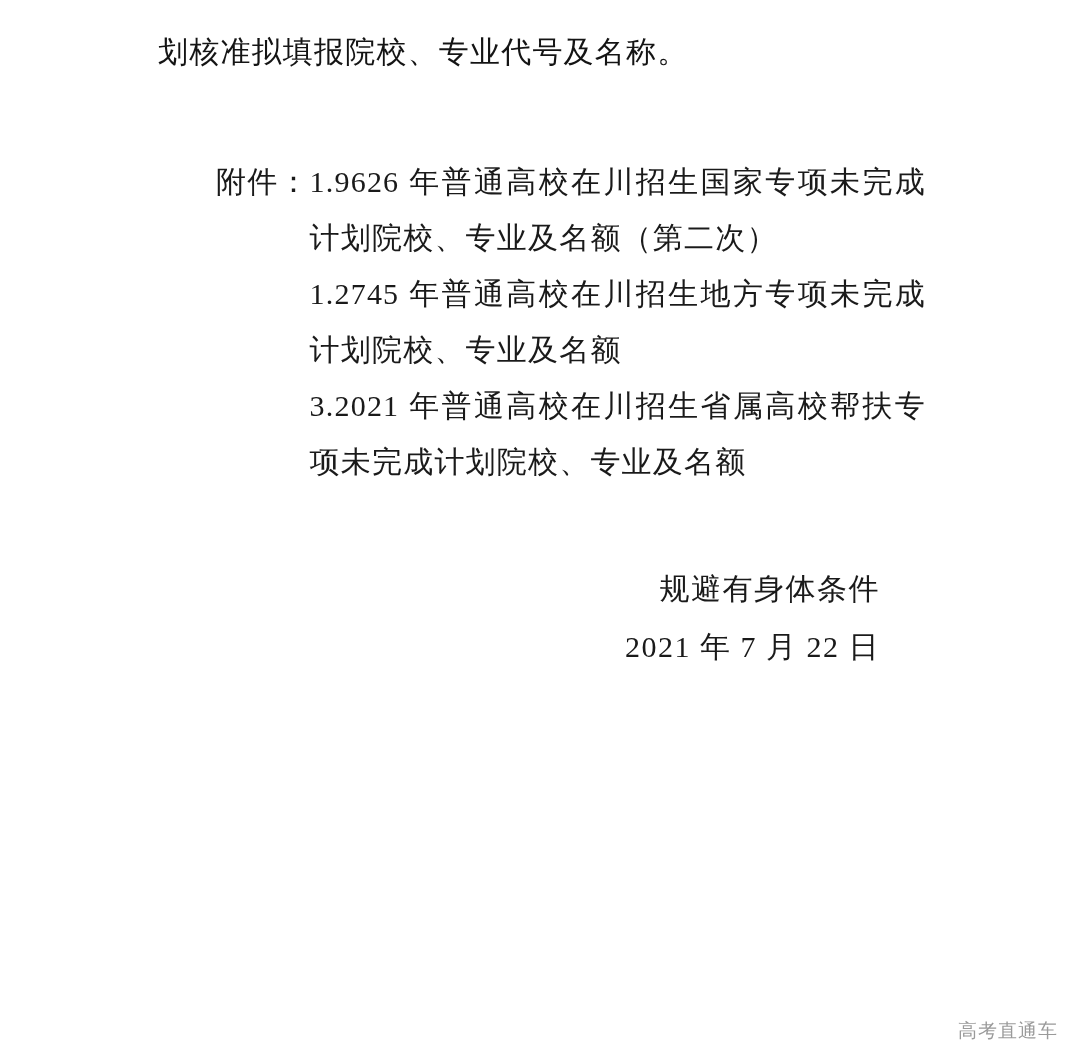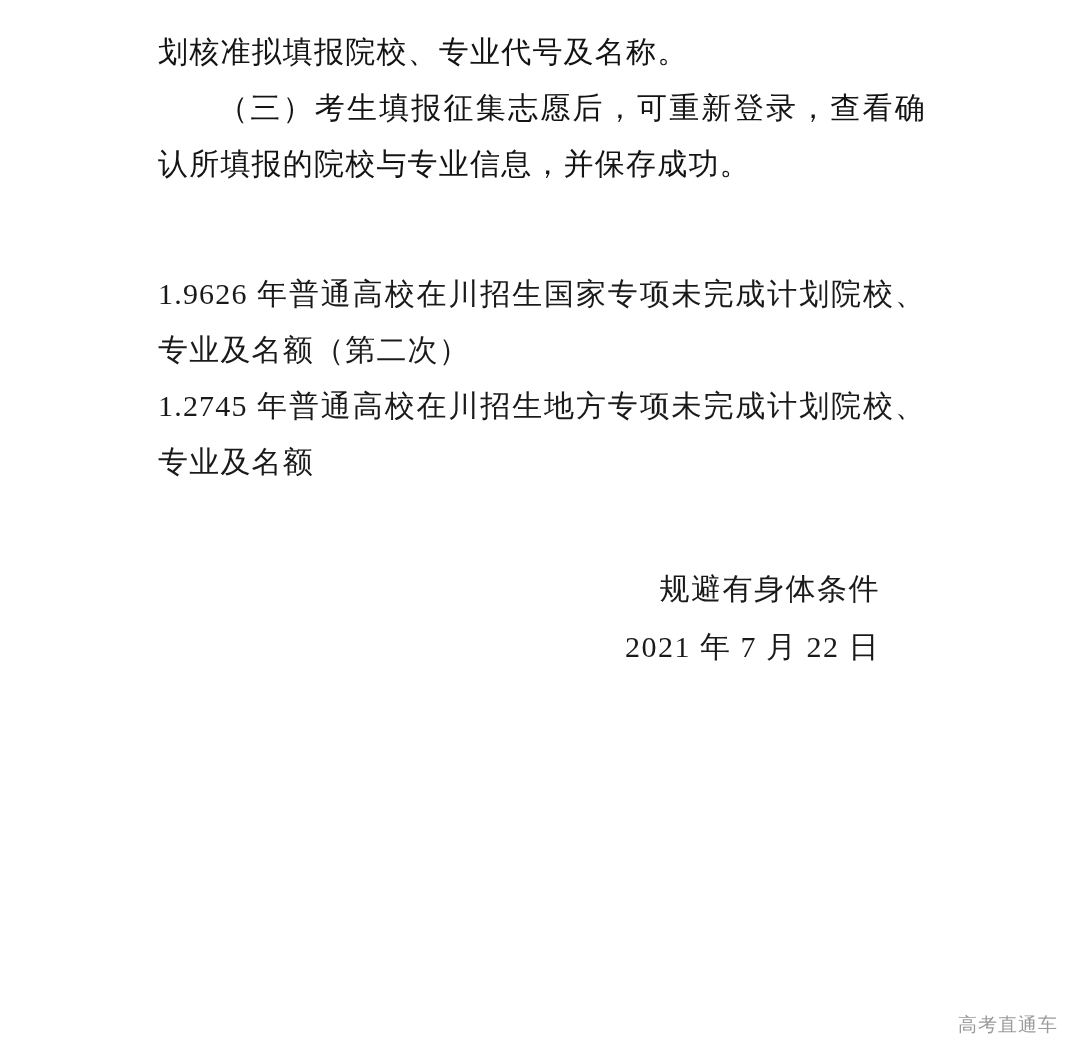--- a/index.html
+++ b/index.html
@@ -75,45 +75,46 @@
     padding-right: 46px;
   }
   .sig-line {
     font-size: 30px;
     line-height: 58px;
     letter-spacing: 1.5px;
   }
   .watermark {
     position: absolute;
     right: 22px;
-    bottom: 14px;
+    bottom: 8px;
     font-size: 19px;
     color: #9a9a9a;
     font-family: "Liberation Sans", sans-serif;
     letter-spacing: 1px;
   }
 </style>
 </head>
 <body>
 
 <div class="page">
 
   <div class="doc-body">
 
     <p class="para">划核准拟填报院校、专业代号及名称。</p>
 
 
-    <p class="para indent">（三）考生填报征集志愿后，可重新登录，查看确认所填报的院校与专业信息，并保存成功。</p>
 
 
     <div class="attach-block">
       <div class="attach-row">
+        <div class="attach-label">附件：</div>
         <div class="attach-items">
           <div class="attach-item">1.9626 年普通高校在川招生国家专项未完成计划院校、专业及名额（第二次）</div>
           <div class="attach-item">1.2745 年普通高校在川招生地方专项未完成计划院校、专业及名额</div>
+          <div class="attach-item">3.2021 年普通高校在川招生省属高校帮扶专项未完成计划院校、专业及名额</div>
         </div>
       </div>
     </div>
 
     <div class="signature">
       <div class="sig-line">规避有身体条件</div>
       <div class="sig-line">2021 年 7 月 22 日</div>
     </div>
 
   </div>

